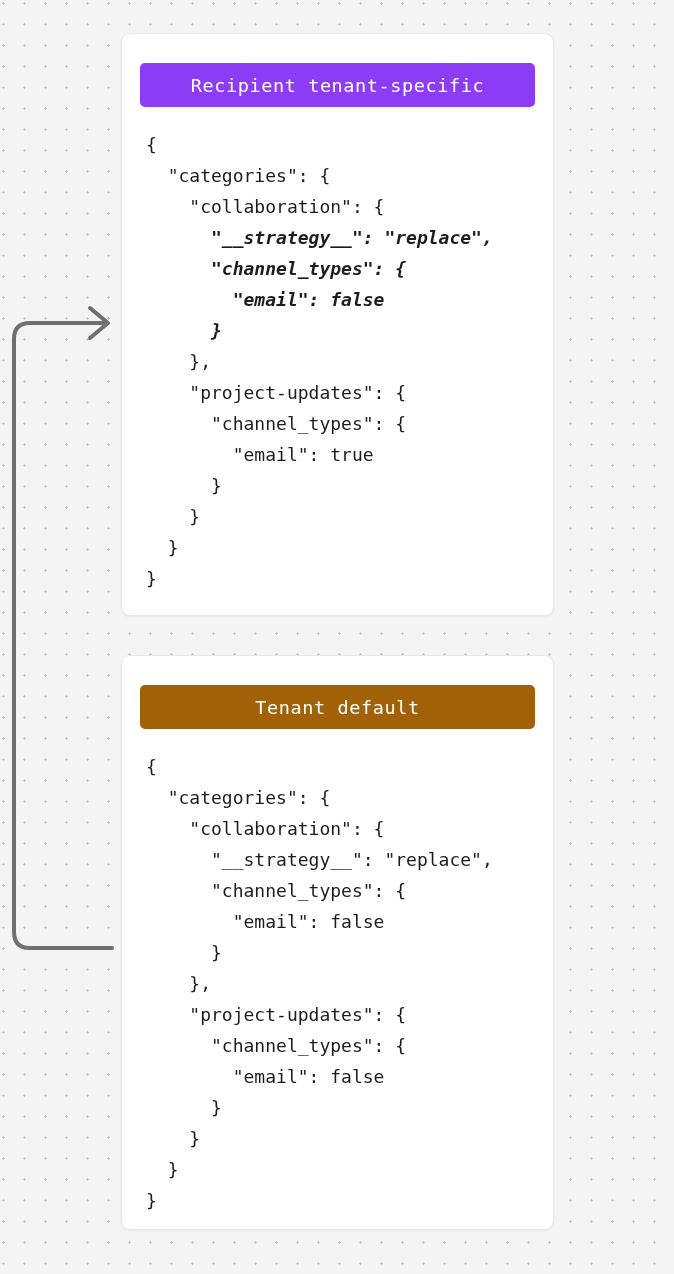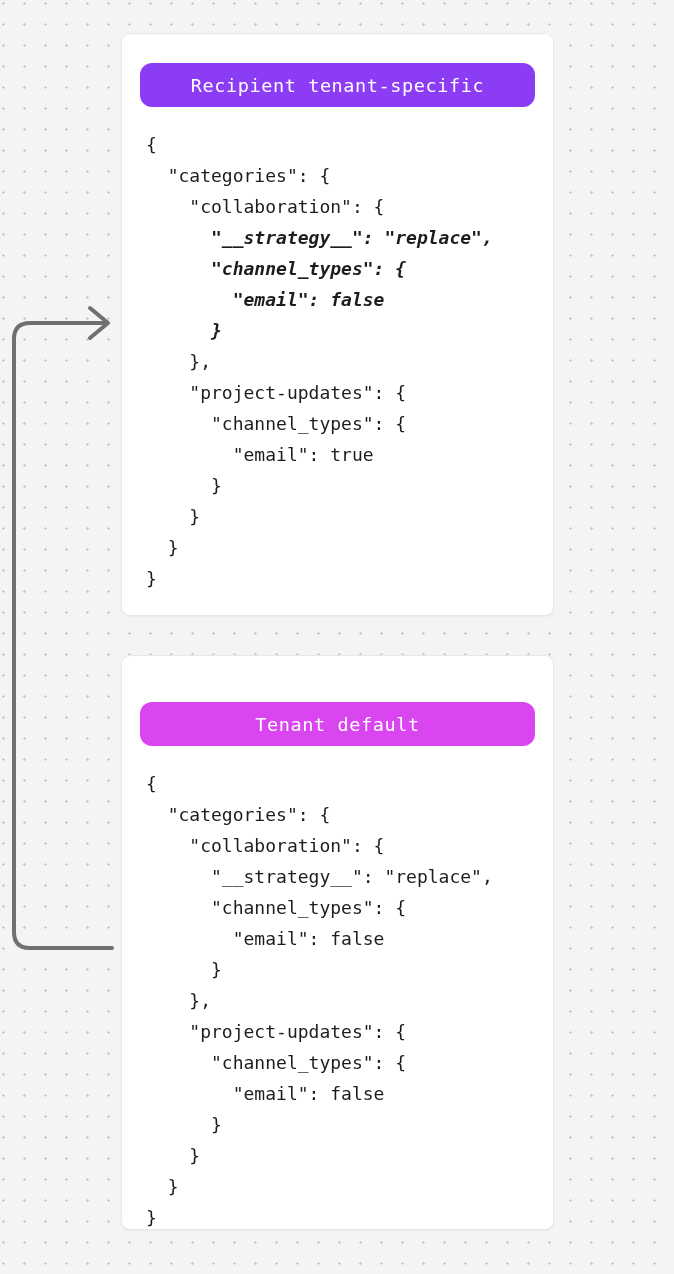--- a/index.html
+++ b/index.html
@@ -39,21 +39,21 @@
     box-shadow: 0 1px 2px rgba(0,0,0,0.05);
     z-index: 2;
     padding: 29px 18px 22px 18px;
   }
 
   #card-recipient { top: 33px;  height: 583px; }
   #card-tenant    { top: 655px; height: 575px; }
 
   .badge {
     height: 44px;
-    border-radius: 12px;
+    border-radius: 5px;
     display: flex;
     align-items: center;
     justify-content: center;
     color: #ffffff;
     font-family: "DejaVu Sans Mono", "Liberation Mono", monospace;
     font-size: 18.5px;
     letter-spacing: 0.6px;
     margin-bottom: 22px;
   }
 
@@ -76,15 +76,15 @@
   <path d="M 112 948 L 30 948 Q 14 948 14 932 L 14 339 Q 14 323 30 323 L 104 323" fill="none" stroke="#707070" stroke-width="4" stroke-linecap="round" stroke-linejoin="round"></path>
   <path d="M 90 308 L 108 323 L 90 338" fill="none" stroke="#707070" stroke-width="4" stroke-linecap="round" stroke-linejoin="round"></path>
 </svg>
 
 <div class="card" id="card-recipient">
   <div class="badge" style="background-color: rgb(140, 60, 245);">Recipient tenant-specific</div>
   <div class="code-block"><span class="code-line">{</span><span class="code-line">  "categories": {</span><span class="code-line">    "collaboration": {</span><span class="code-line emph">      "__strategy__": "replace",</span><span class="code-line emph">      "channel_types": {</span><span class="code-line emph">        "email": false</span><span class="code-line emph">      }</span><span class="code-line">    },</span><span class="code-line">    "project-updates": {</span><span class="code-line">      "channel_types": {</span><span class="code-line">        "email": true</span><span class="code-line">      }</span><span class="code-line">    }</span><span class="code-line">  }</span><span class="code-line">}</span></div>
 </div>
 
 <div class="card" id="card-tenant">
-  <div class="badge" style="background-color: #d946ef; margin-top: 17px;">Tenant default</div>
+  <div class="badge" style="background-color: #a16207;">Tenant default</div>
   <div class="code-block"><span class="code-line">{</span><span class="code-line">  "categories": {</span><span class="code-line">    "collaboration": {</span><span class="code-line">      "__strategy__": "replace",</span><span class="code-line">      "channel_types": {</span><span class="code-line">        "email": false</span><span class="code-line">      }</span><span class="code-line">    },</span><span class="code-line">    "project-updates": {</span><span class="code-line">      "channel_types": {</span><span class="code-line">        "email": false</span><span class="code-line">      }</span><span class="code-line">    }</span><span class="code-line">  }</span><span class="code-line">}</span></div>
 </div>
 
 </body></html>

